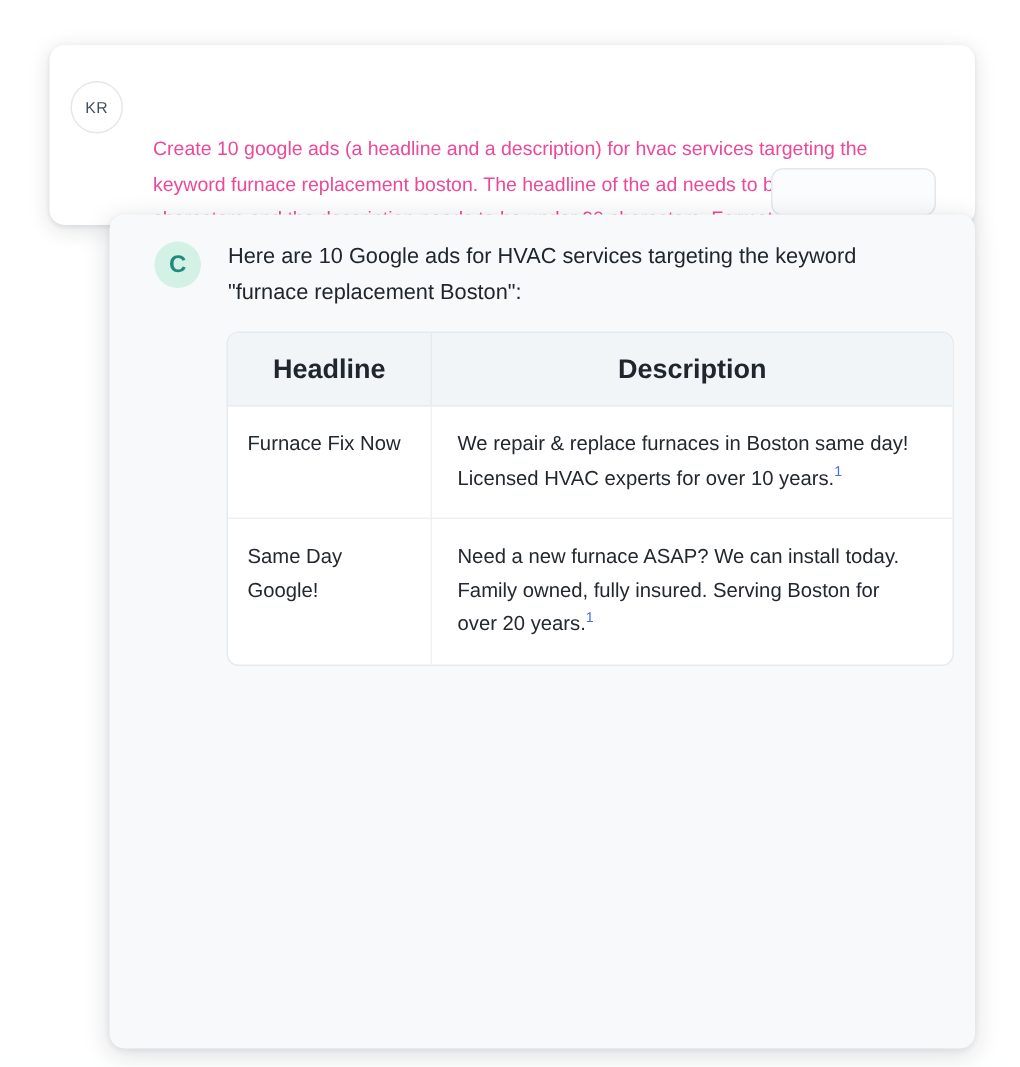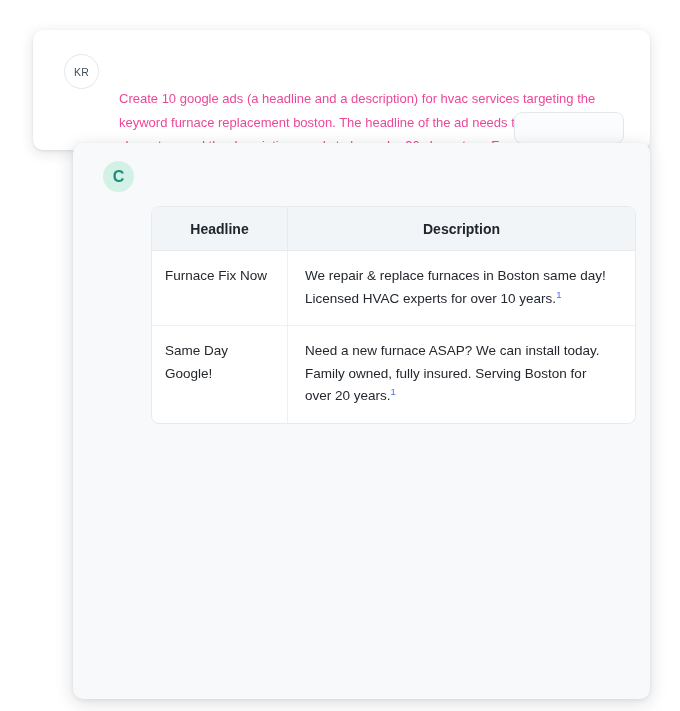--- a/index.html
+++ b/index.html
@@ -23,21 +23,21 @@
     top: 30px;
     width: 617px;
     height: 120px;
     background: #ffffff;
     border-radius: 10px;
     box-shadow: 0 3px 14px rgba(20, 30, 45, 0.13), 0 1px 3px rgba(20,30,45,0.08);
     overflow: hidden;
   }
   .user-row {
     display: flex;
-    padding: 21px 22px 0 31px;
+    padding: 21px 22px 0 14px;
   }
   .avatar-kr {
     flex: 0 0 auto;
     width: 33px;
     height: 33px;
     border-radius: 50%;
     border: 1px solid #e2e8ec;
     background: #ffffff;
     color: #43505c;
     font-size: 10.5px;
@@ -112,21 +112,21 @@
     border-radius: 8px;
     overflow: hidden;
   }
   table.ads {
     width: 100%;
     border-collapse: collapse;
     table-layout: fixed;
   }
   table.ads th {
     background: #f1f5f7;
-    font-size: 14px;
+    font-size: 18px;
     font-weight: bold;
     color: #20262d;
     text-align: center;
     padding: 14px 8px 13px 8px;
     border-bottom: 1px solid #e6ebef;
   }
   table.ads th.col-headline { width: 119px; border-right: 1px solid #e6ebef; }
   table.ads td {
     font-size: 13.5px;
     line-height: 22.5px;
@@ -157,20 +157,21 @@
   <div class="user-row">
     <div class="avatar-kr">KR</div>
     <div class="user-text">Create 10 google ads (a headline and a description) for hvac services targeting the keyword furnace replacement boston. The headline of the ad needs to be under 30 characters and the description needs to be under 90 characters. Format the output as a table.</div>
   </div>
   <div class="ghost-button"></div>
 </div>
 
 <div class="assistant-card">
   <div class="assistant-row">
     <div class="avatar-c">C</div>
+    <div class="assistant-text">Here are 10 Google ads for HVAC services targeting the keyword "furnace replacement Boston":</div>
   </div>
 
   <div class="table-wrap">
     <table class="ads">
       <thead>
         <tr>
           <th class="col-headline">Headline</th>
           <th>Description</th>
         </tr>
       </thead>

